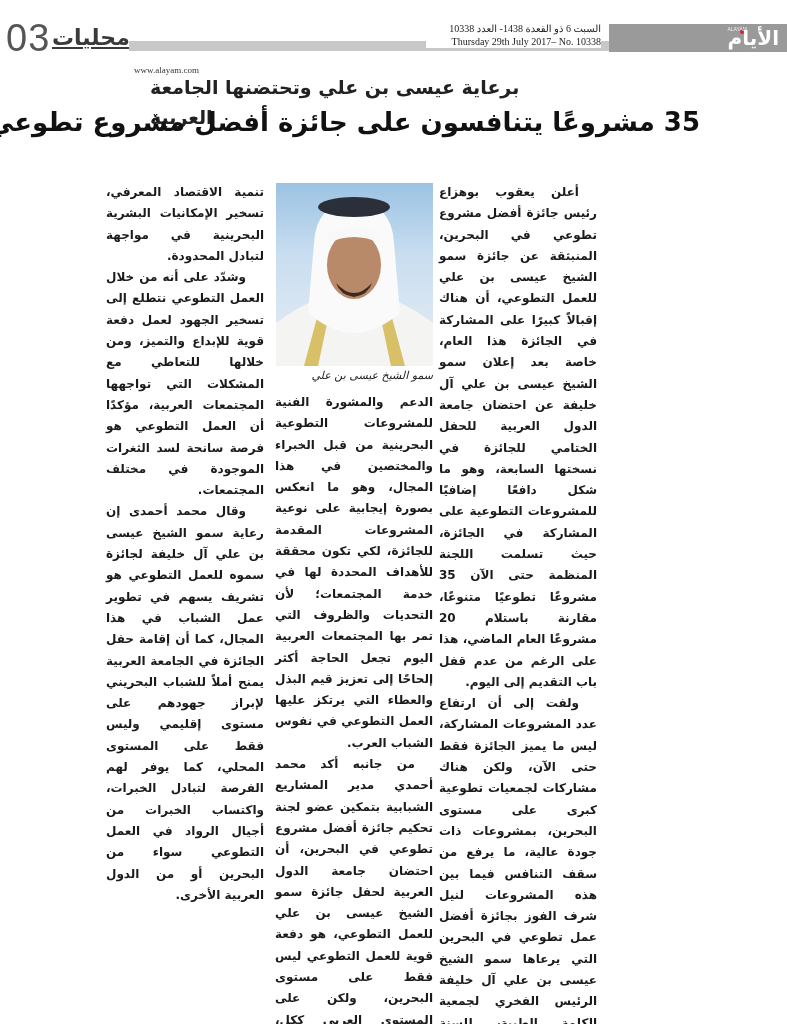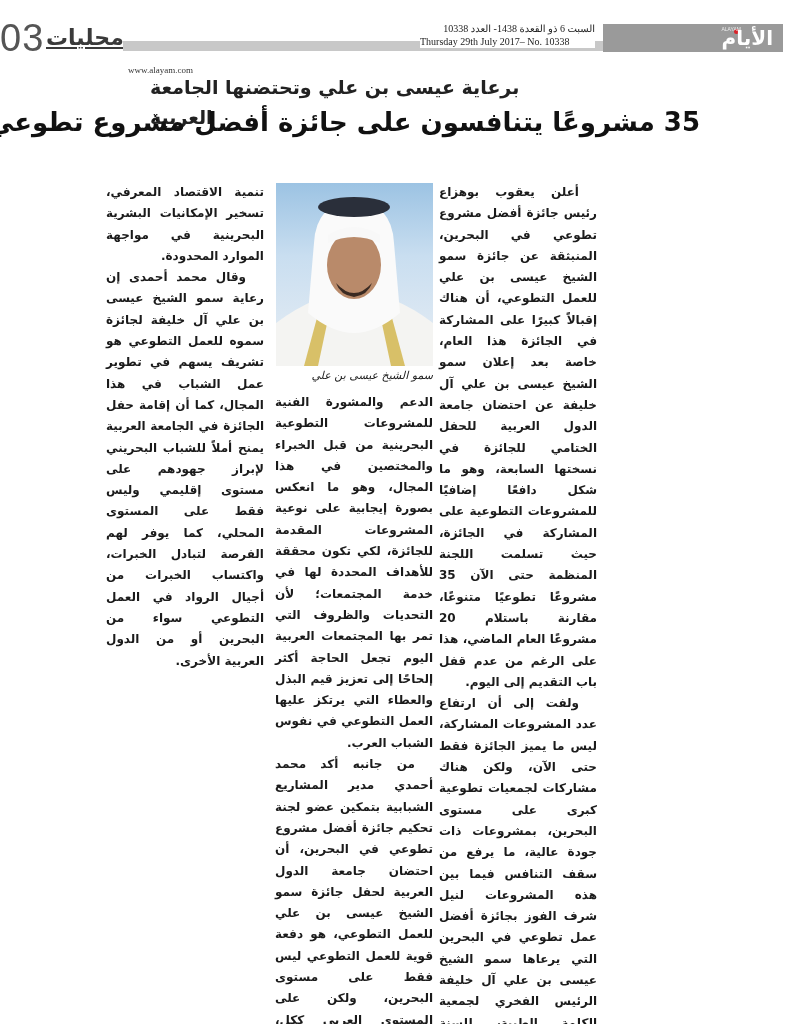--- a/index.html
+++ b/index.html
@@ -1,22 +1,22 @@
 <!DOCTYPE html>
 <html><head>
 <meta charset="utf-8">
 <style>
   html, body { margin:0; padding:0; background:#ffffff; }
   body { width:787px; height:1024px; position:relative; overflow:hidden; font-family:"DejaVu Sans", sans-serif; color:#1a1a1a; }
-  .header { position:absolute; left:0; top:0; width:700px; height:60px; }
+  .header { position:absolute; left:6px; top:0; width:700px; height:60px; }
   .page-num { position:absolute; left:0; top:18px; font-family:"Liberation Sans", sans-serif; font-size:38px; color:#555; font-weight:300; letter-spacing:1px; line-height:40px; }
   .section-name { position:absolute; left:46px; top:22px; font-family:"DejaVu Sans", sans-serif; font-weight:bold; font-size:22px; color:#3a3a3a; direction:rtl; line-height:32px;text-decoration:underline; }
   .gray-bar { position:absolute; left:123px; top:41px; width:480px; height:10px; background:#c8c8c8; }
   .website { position:absolute; left:128px; top:40px; font-family:"Liberation Serif", serif; font-size:9px; color:#333; line-height:12px;margin-top:24px; }
-  .dateline { position:absolute; left:420px; top:22px; width:175px; font-family:"Liberation Serif", serif; font-size:10px; line-height:13px; color:#222; background:#fff; }
+  .dateline { position:absolute; left:420px; top:22px; width:175px; text-align:right; font-family:"Liberation Serif", serif; font-size:10px; line-height:13px; color:#222; background:#fff; }
   .logo-box { position:absolute; left:603px; top:24px; width:180px; height:28px; background:#9a9a9a;text-align:right; }
   .logo-text { position:absolute; right:10px; top:1px; font-family:"DejaVu Sans", sans-serif; font-weight:bold; font-size:20px; color:#fff; direction:rtl; line-height:26px; }
   .logo-sub { position:absolute; right:42px; top:2px; font-size:5px; color:#eee; font-family:"Liberation Sans", sans-serif; }
   .logo-dot { position:absolute; right:44px; top:5px; width:5px; height:5px; border-radius:50%; background:#d9232a; }
   .kicker { position:absolute; left:150px; top:72px; width:400px; text-align:left; direction:rtl; font-family:"DejaVu Sans", sans-serif; font-weight:bold; font-size:19px; color:#222; line-height:30px; }
   .headline { position:absolute; left:90px; top:100px; width:610px; text-align:center; direction:rtl; font-family:"DejaVu Sans", sans-serif; font-weight:bold; font-size:26px; color:#111; line-height:44px; white-space:nowrap; }
   .col { position:absolute; top:182px; direction:rtl; text-align:justify; font-family:"DejaVu Sans", sans-serif; font-size:12px; line-height:21.3px; color:#1b1b1b; font-weight:bold; }
   .col p { margin:0; text-indent:18px; }
   .col-1 { left:439px; width:158px; }
   .col-2 { left:275px; width:158px; top:392px; }
@@ -66,16 +66,17 @@
 </div>
 <div class="caption">سمو الشيخ عيسى بن علي</div>
 
 <div class="col col-2">
   <p style="text-indent:0;">الدعم والمشورة الفنية للمشروعات التطوعية البحرينية من قبل الخبراء والمختصين في هذا المجال، وهو ما انعكس بصورة إيجابية على نوعية المشروعات المقدمة للجائزة، لكي تكون محققة للأهداف المحددة لها في خدمة المجتمعات؛ لأن التحديات والظروف التي تمر بها المجتمعات العربية اليوم تجعل الحاجة أكثر إلحاحًا إلى تعزيز قيم البذل والعطاء التي يرتكز عليها العمل التطوعي في نفوس الشباب العرب.</p>
   <p>من جانبه أكد محمد أحمدي مدير المشاريع الشبابية بتمكين عضو لجنة تحكيم جائزة أفضل مشروع تطوعي في البحرين، أن احتضان جامعة الدول العربية لحفل جائزة سمو الشيخ عيسى بن علي للعمل التطوعي، هو دفعة قوية للعمل التطوعي ليس فقط على مستوى البحرين، ولكن على المستوى العربي ككل، مشيرًا إلى أن العمل التطوعي له جذور متأصلة في التاريخ البحريني مكتسبة من التاريخ الإسلامي والانتماء العروبي للمملكة، وهو ما اكتسبه الشباب البحريني على مدار السنوات.</p>
 
 </div>
 
 <div class="col col-3">
-  <p style="text-indent:0;">تنمية الاقتصاد المعرفي، تسخير الإمكانيات البشرية البحرينية في مواجهة الموارد المحدودة.</p>
+  <p style="text-indent:0;">تنمية الاقتصاد المعرفي، تسخير الإمكانيات البشرية البحرينية في مواجهة لتبادل المحدودة.</p>
+  <p>وشدّد على أنه من خلال العمل التطوعي نتطلع إلى تسخير الجهود لعمل دفعة قوية للإبداع والتميز، ومن خلالها للتعاطي مع المشكلات التي تواجهها المجتمعات العربية، مؤكدًا أن العمل التطوعي هو فرصة سانحة لسد الثغرات الموجودة في مختلف المجتمعات.</p>
   <p>وقال محمد أحمدى إن رعاية سمو الشيخ عيسى بن علي آل خليفة لجائزة سموه للعمل التطوعي هو تشريف يسهم في تطوير عمل الشباب في هذا المجال، كما أن إقامة حفل الجائزة في الجامعة العربية يمنح أملاً للشباب البحريني لإبراز جهودهم على مستوى إقليمي وليس فقط على المستوى المحلي، كما يوفر لهم الفرصة لتبادل الخبرات، واكتساب الخبرات من أجيال الرواد في العمل التطوعي سواء من البحرين أو من الدول العربية الأخرى.</p>
 
 </div>
 
 </body></html>

